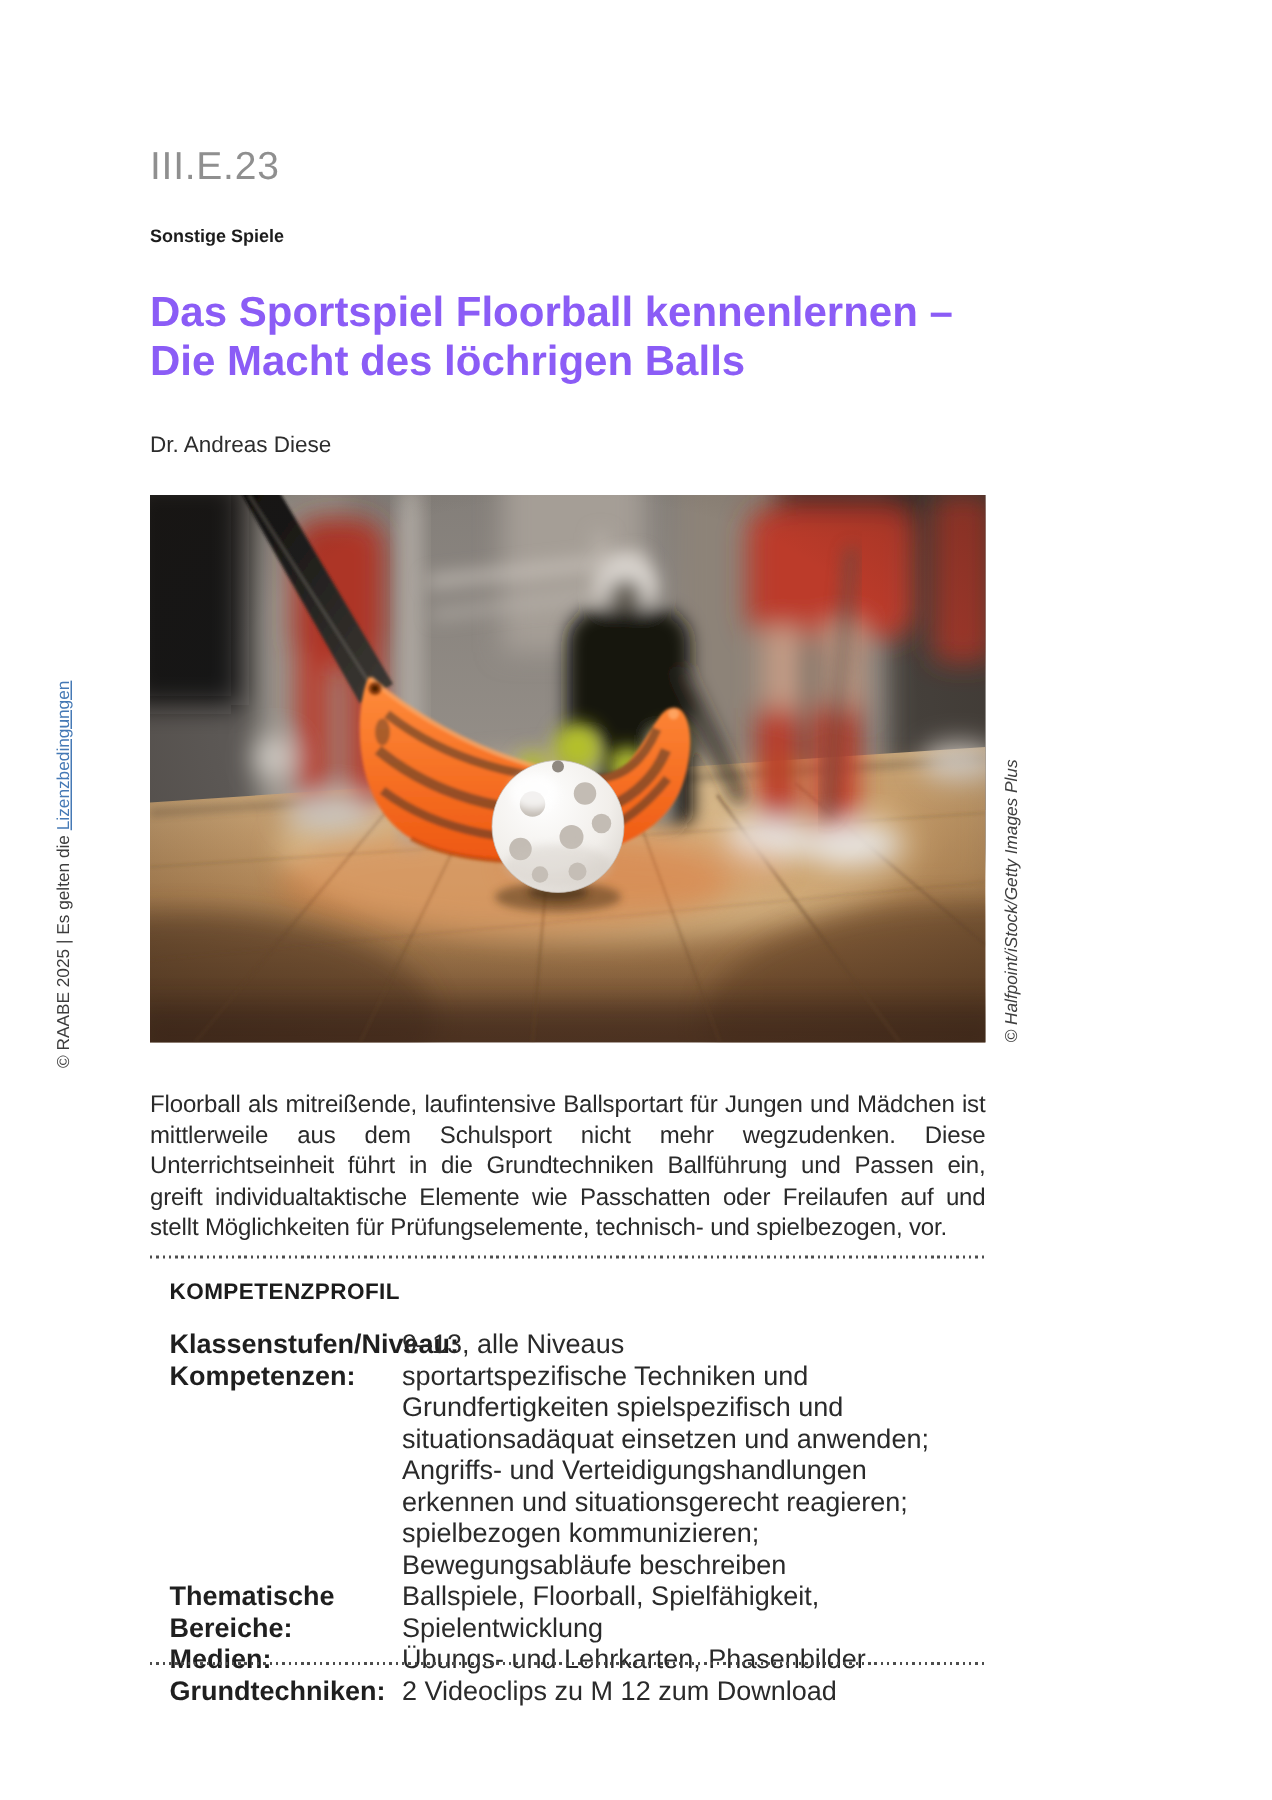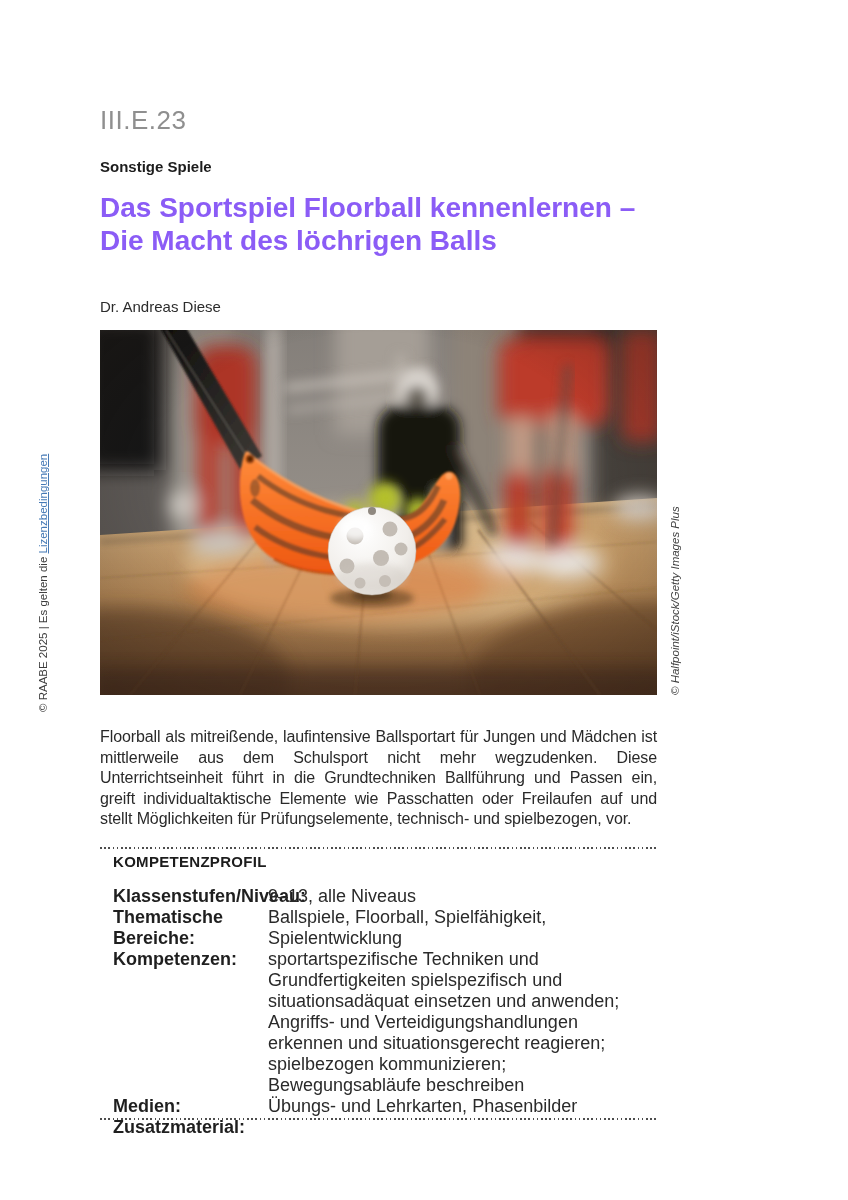--- a/index.html
+++ b/index.html
@@ -1,22 +1,22 @@
 <!DOCTYPE html>
 <html><head>
 <meta charset="utf-8">
 <style>
   html,body{margin:0;padding:0;background:#ffffff;}
   .page{
     position:relative;width:848px;height:1200px;background:#ffffff;overflow:hidden;
     font-family:"Liberation Sans",sans-serif;color:#262626;
   }
-  .content-abs{position:absolute;left:100px;width:557px;margin-top:10px;}
+  .content-abs{position:absolute;left:100px;width:557px;}
   .doc-code{top:95px;font-size:26px;line-height:30px;color:#8f8f8f;letter-spacing:.5px;}
-  .category{top:146px;font-size:15px;line-height:22px;font-weight:bold;color:#1c1c1c;}
+  .category{top:146px;font-size:12px;line-height:22px;font-weight:bold;color:#1c1c1c;}
   .title{top:191px;font-size:28px;line-height:33px;font-weight:bold;color:#8b5cf6;margin:0;}
   .author{top:288px;font-size:15px;line-height:18px;color:#2c2c2c;}
   .photo-wrap{top:330px;height:365px;margin:0;}
   .photo-wrap svg{display:block;}
   .intro{top:727px;font-size:16px;line-height:20.5px;text-align:justify;letter-spacing:-0.1px;color:#2a2a2a;margin:0;}
   .dotted-rule{height:2px;background-image:repeating-linear-gradient(to right,#4d4d4d 0 1.6px,transparent 1.6px 4.2px);}
   .rule-top{top:837px;}
   .rule-bottom{top:1108px;}
   .profile-heading{position:absolute;left:113px;top:853px;font-size:15px;line-height:18px;font-weight:bold;letter-spacing:.3px;color:#1c1c1c;margin:0;}
   .profile-table{position:absolute;left:113px;top:886px;width:544px;font-size:18px;line-height:21px;}
@@ -234,31 +234,32 @@
   <h2 class="profile-heading">KOMPETENZPROFIL</h2>
 
   <div class="profile-table">
     <div class="prow">
       <div class="plabel">Klassenstufen/Niveau:</div>
       <div class="pvalue">9–13, alle Niveaus</div>
     </div>
     <div class="prow">
     </div>
     <div class="prow">
+      <div class="plabel">Kompetenzen:</div>
+      <div class="pvalue">sportartspezifische Techniken und Grundfertigkeiten spielspezifisch und situationsadäquat einsetzen und anwenden; Angriffs- und Verteidigungshandlungen erkennen und situationsgerecht reagieren; spielbezogen kommunizieren; Bewegungsabläufe beschreiben</div>
+    </div>
+    <div class="prow">
       <div class="plabel">Thematische Bereiche:</div>
       <div class="pvalue">Ballspiele, Floorball, Spielfähigkeit, Spielentwicklung</div>
     </div>
     <div class="prow">
-      <div class="plabel">Kompetenzen:</div>
-      <div class="pvalue">sportartspezifische Techniken und Grundfertigkeiten spielspezifisch und situationsadäquat einsetzen und anwenden; Angriffs- und Verteidigungshandlungen erkennen und situationsgerecht reagieren; spielbezogen kommunizieren; Bewegungsabläufe beschreiben</div>
-    </div>
-    <div class="prow">
       <div class="plabel">Medien:</div>
       <div class="pvalue">Übungs- und Lehrkarten, Phasenbilder</div>
     </div>
     <div class="prow">
-      <div class="plabel">Zusatzmaterial:</div>
+      <div class="plabel">Grundtechniken:</div>
+      <div class="pvalue">2 Videoclips zu M 12 zum Download</div>
     </div>
   </div>
 
   <div class="content-abs dotted-rule rule-bottom"></div>
 
 </div>
 
 </body></html>

